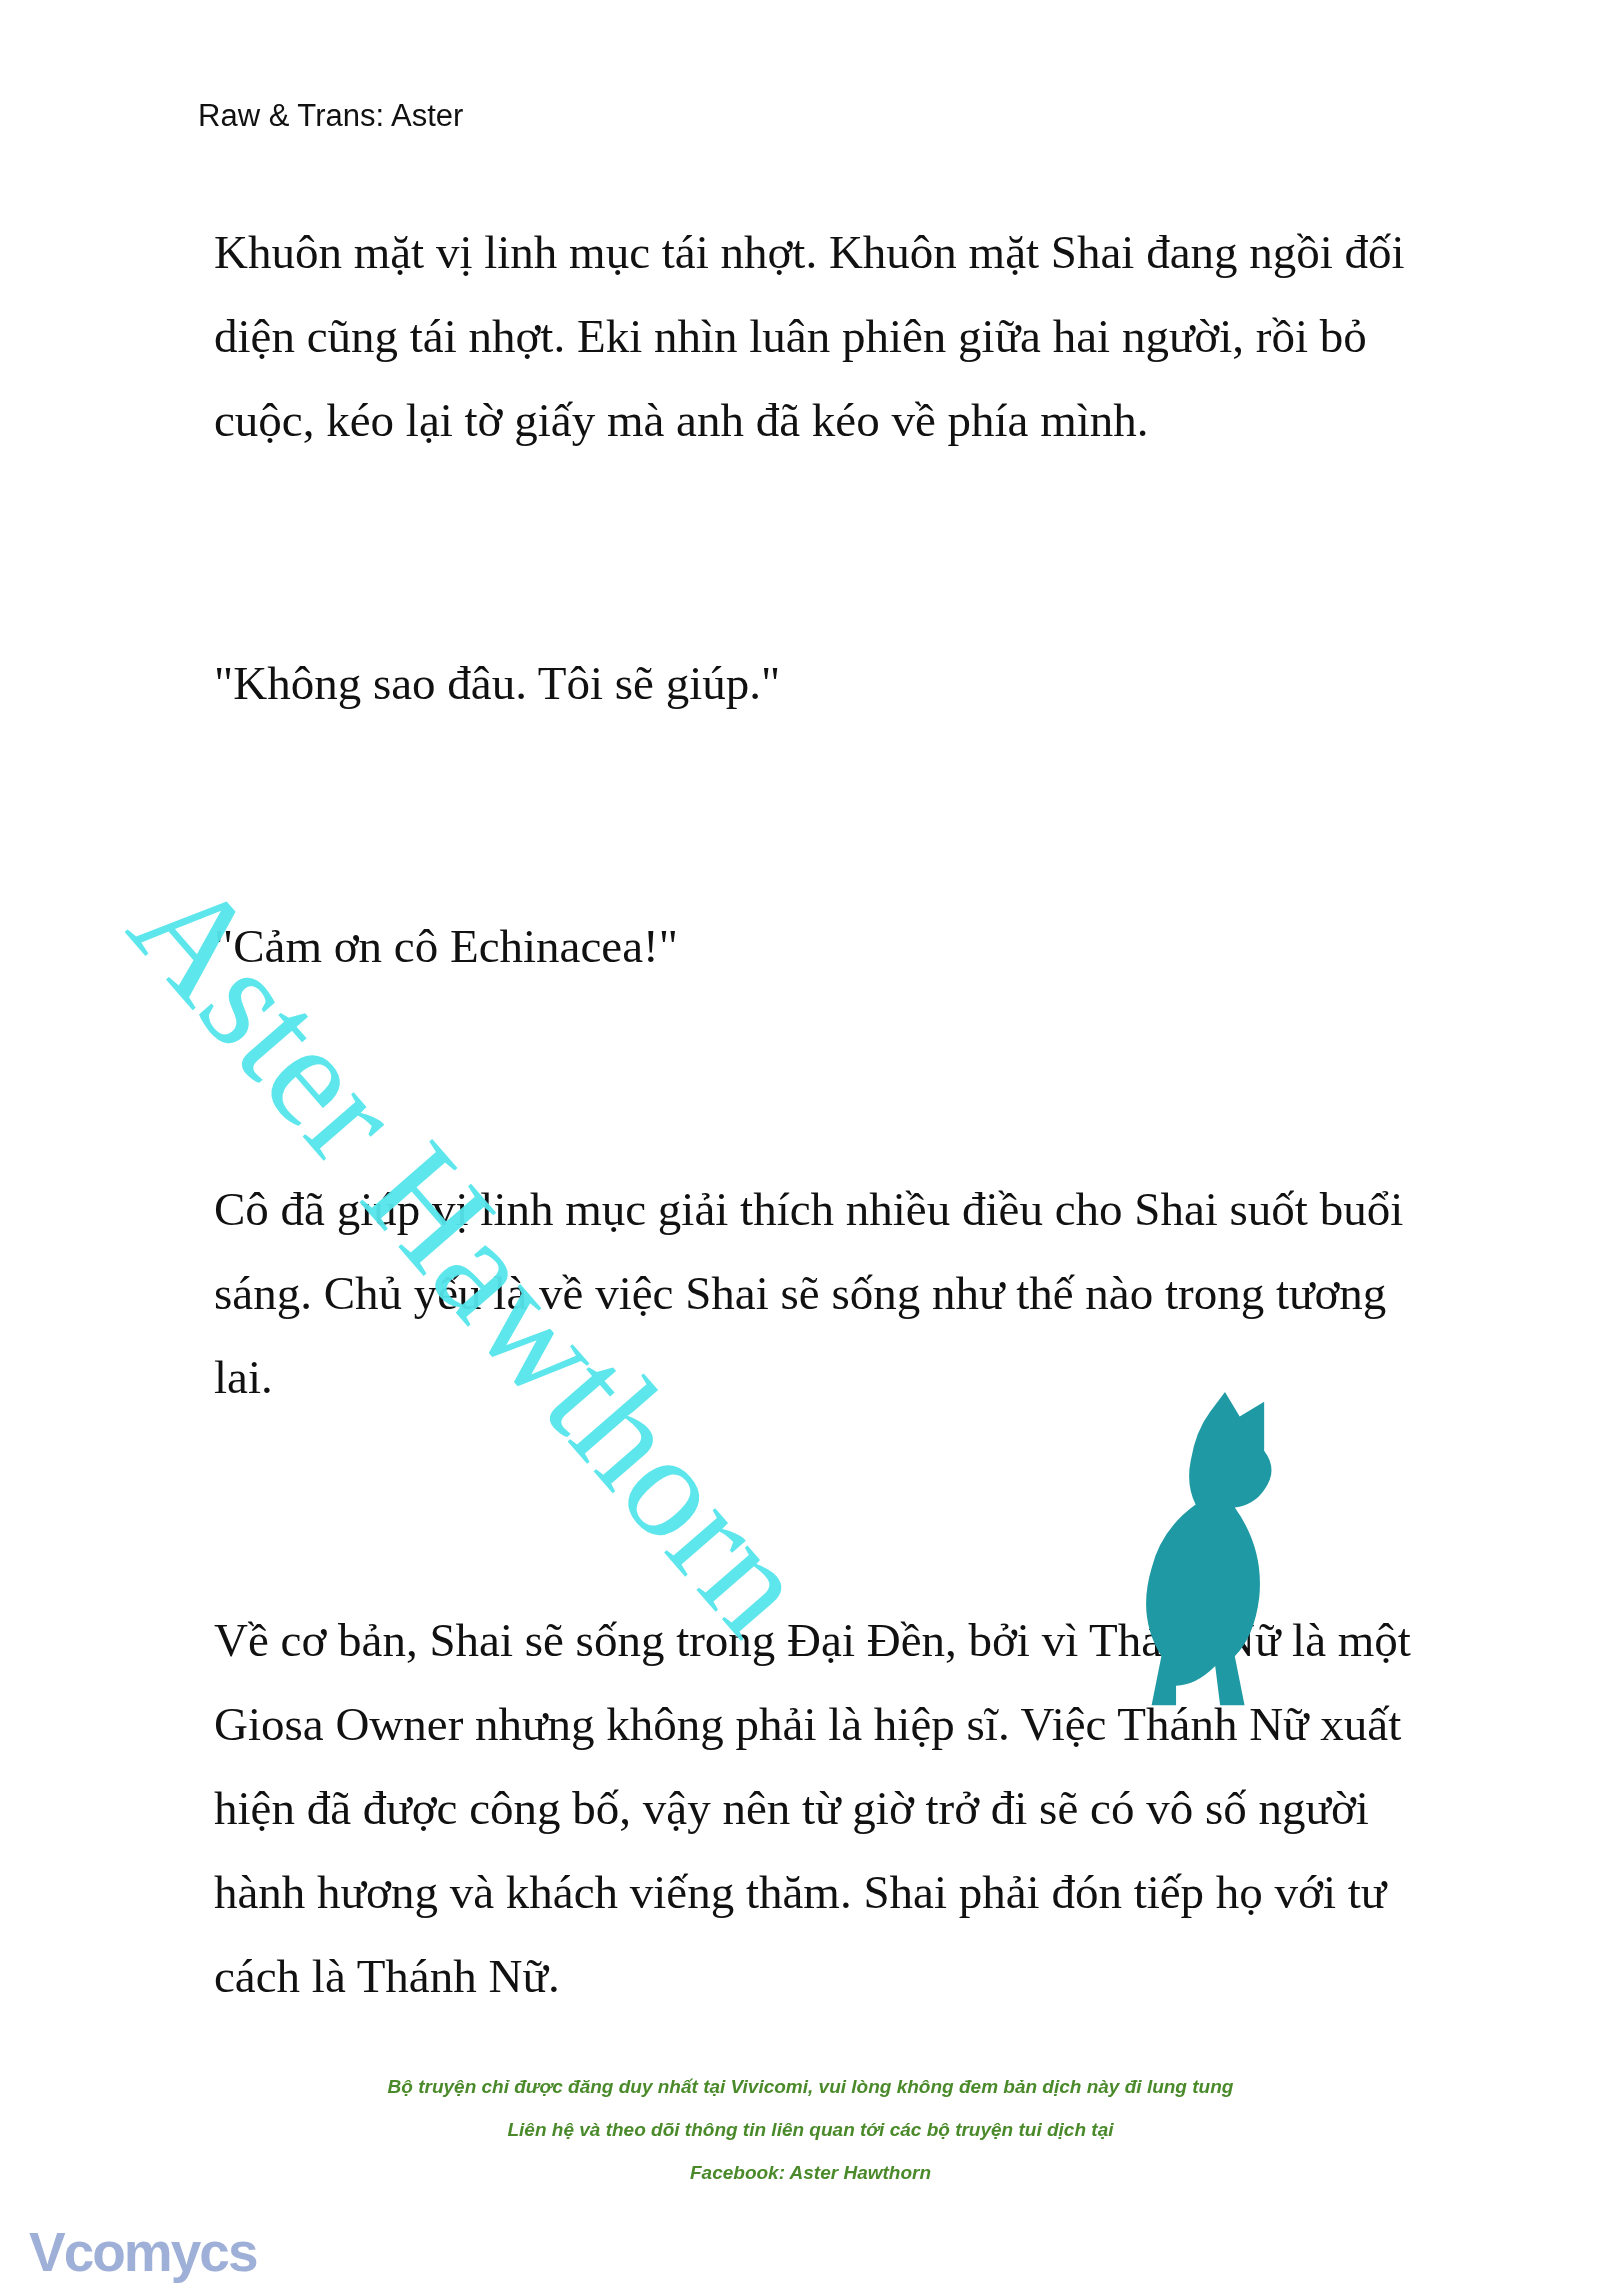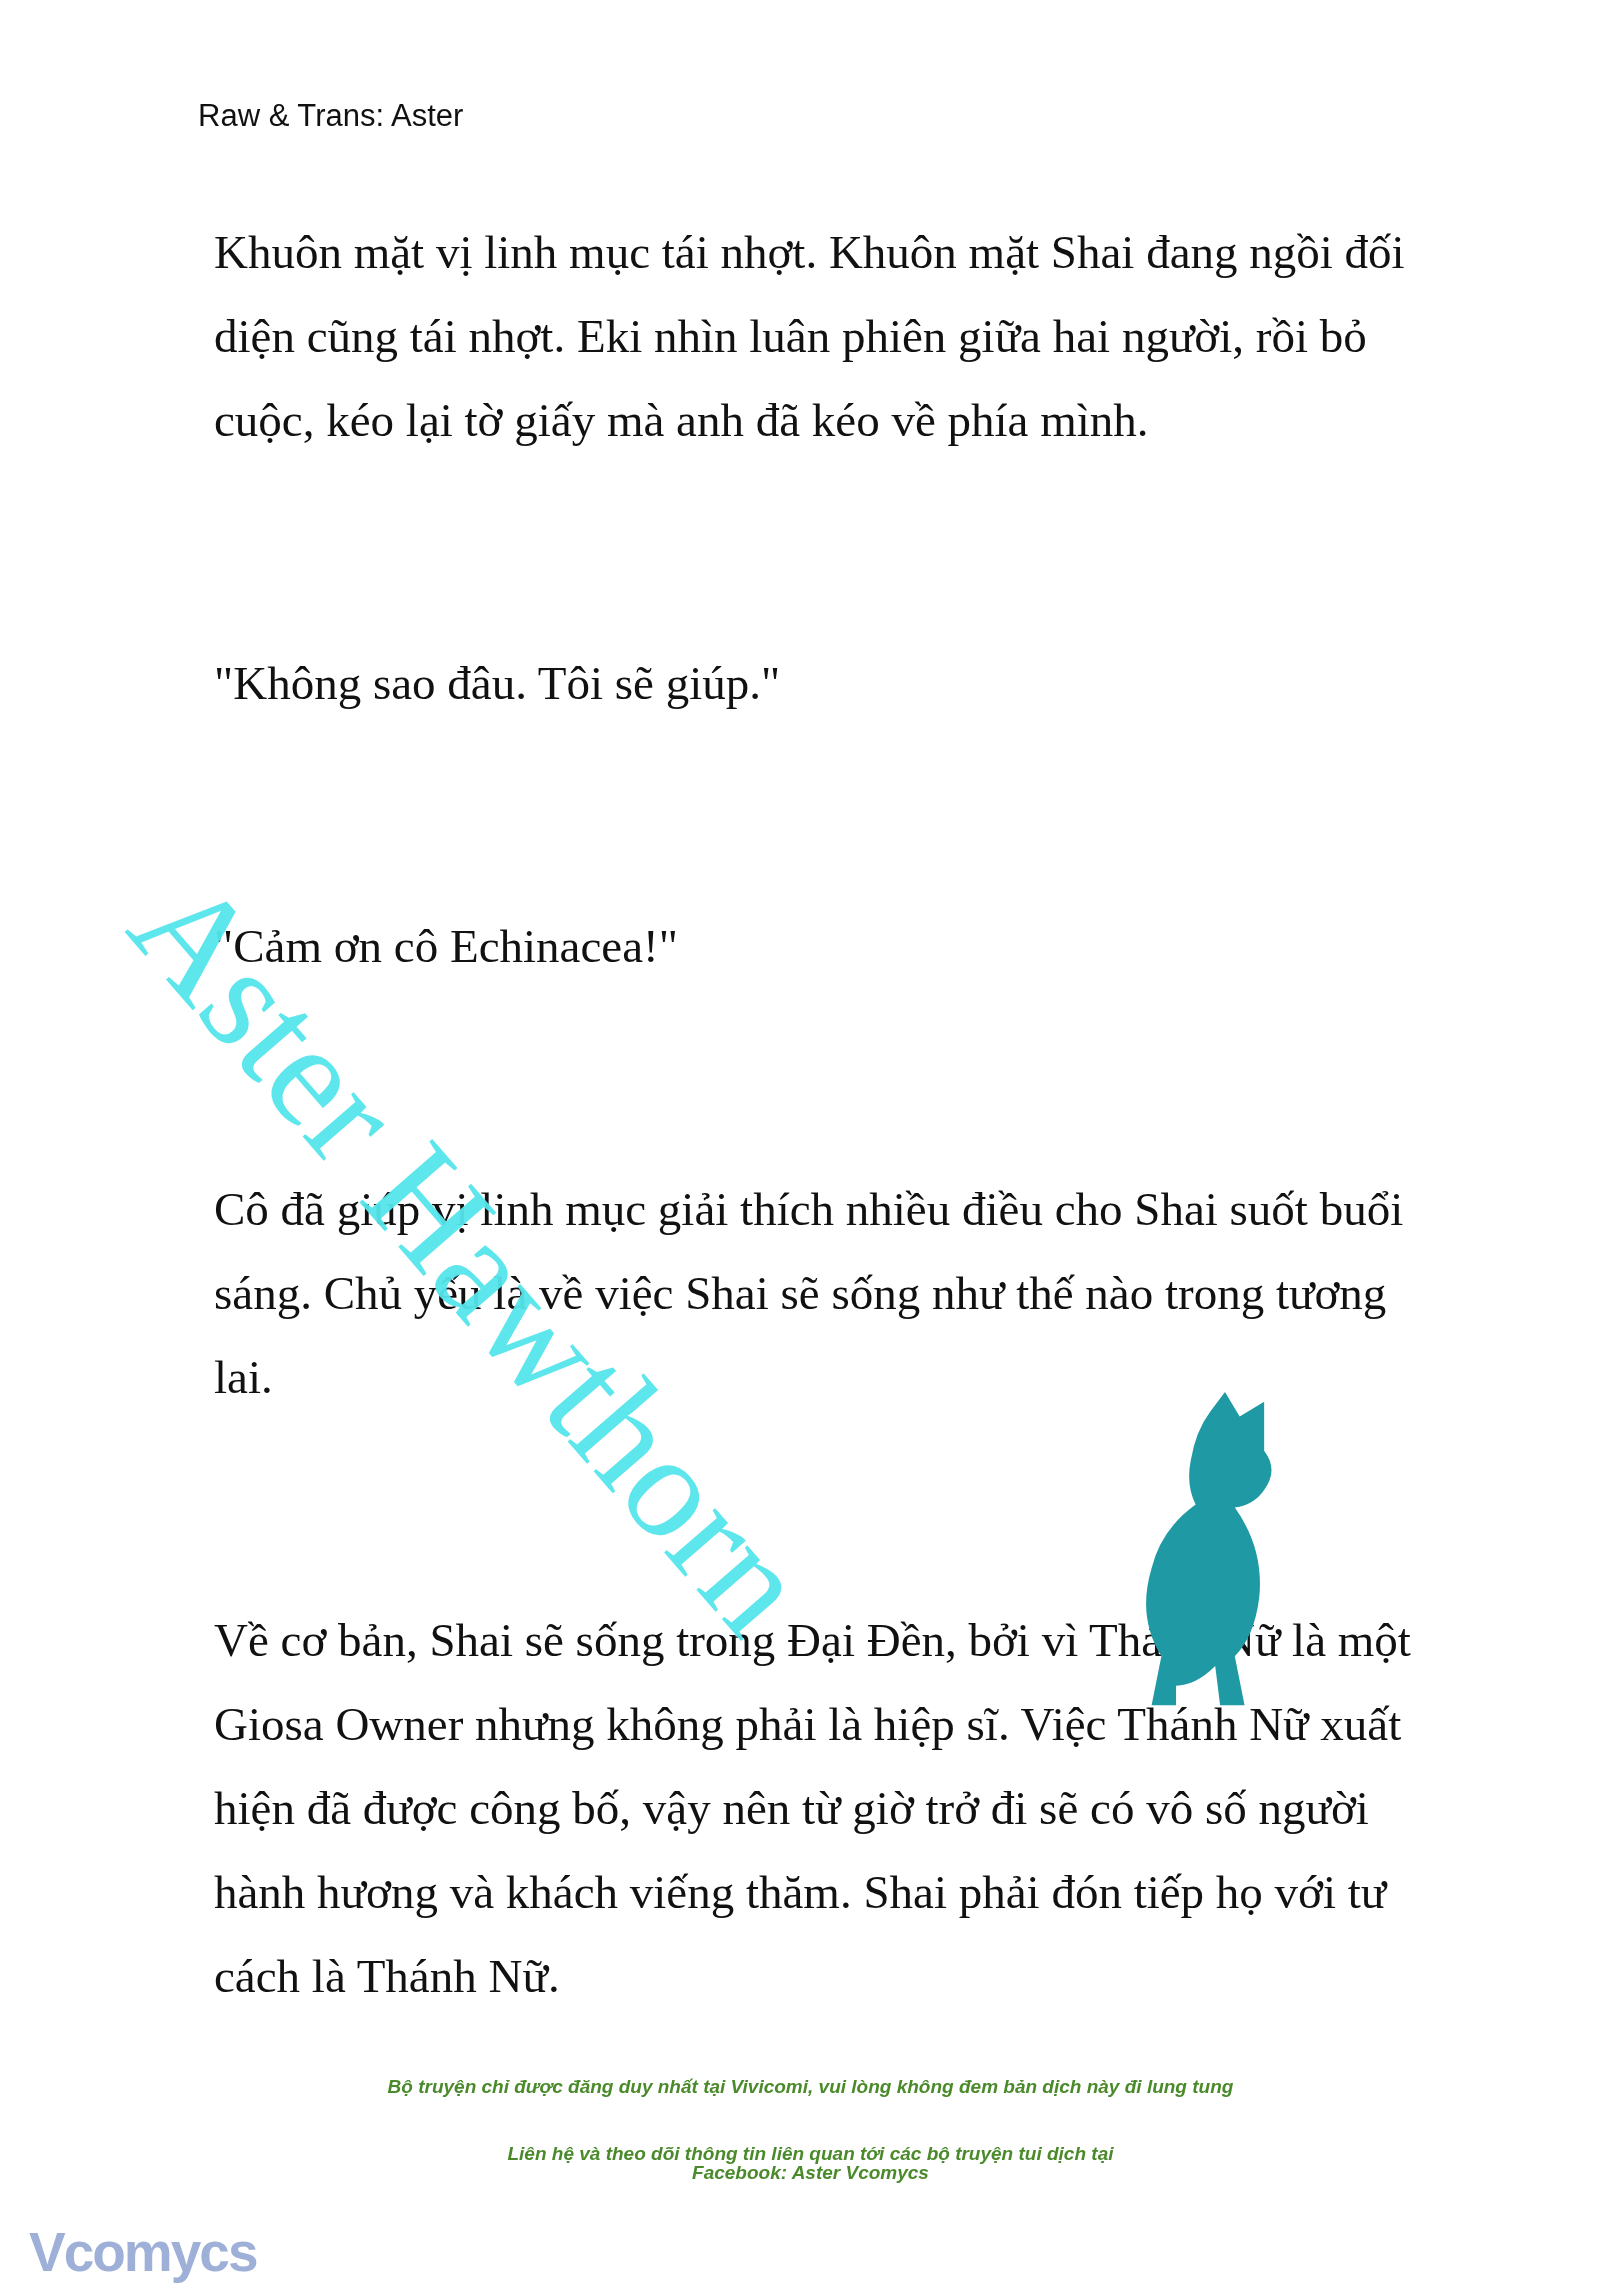--- a/index.html
+++ b/index.html
@@ -52,17 +52,17 @@
   <p class="para" style="width:1245px;">Về cơ bản, Shai sẽ sống trong Đại Đền, bởi vì Thánh Nữ là một Giosa Owner nhưng không phải là hiệp sĩ. Việc Thánh Nữ xuất hiện đã được công bố, vậy nên từ giờ trở đi sẽ có vô số người hành hương và khách viếng thăm. Shai phải đón tiếp họ với tư cách là Thánh Nữ.</p>
 </div>
 
 <div class="watermark">Aster Hawthorn</div>
 
 <svg class="cat" viewBox="0 0 220 330">
   <path d="M95 20 L110 0 L125 25 L150 10 L150 60 Q165 80 150 100 Q140 115 120 118 Q150 160 145 210 Q140 250 120 270 L130 320 L105 320 L100 280 Q80 300 60 300 L60 320 L35 320 L45 270 Q20 230 35 180 Q45 140 80 115 Q70 95 75 70 Q80 40 95 20 Z" fill="#1f9aa5"></path>
 </svg>
 
 <div class="footer" style="top:2076px;">Bộ truyện chỉ được đăng duy nhất tại Vivicomi, vui lòng không đem bản dịch này đi lung tung</div>
-<div class="footer" style="top:2119px;margin-top:24px;">Liên hệ và theo dõi thông tin liên quan tới các bộ truyện tui dịch tại</div>
-<div class="footer" style="top:2162px;">Facebook: Aster Vcomycs</div>
+<div class="footer" style="top:2119px;">Liên hệ và theo dõi thông tin liên quan tới các bộ truyện tui dịch tại</div>
+<div class="footer" style="top:2162px;">Facebook: Aster Hawthorn</div>
 
 <div class="logo">Vcomycs</div>
 
 
 </body></html>

